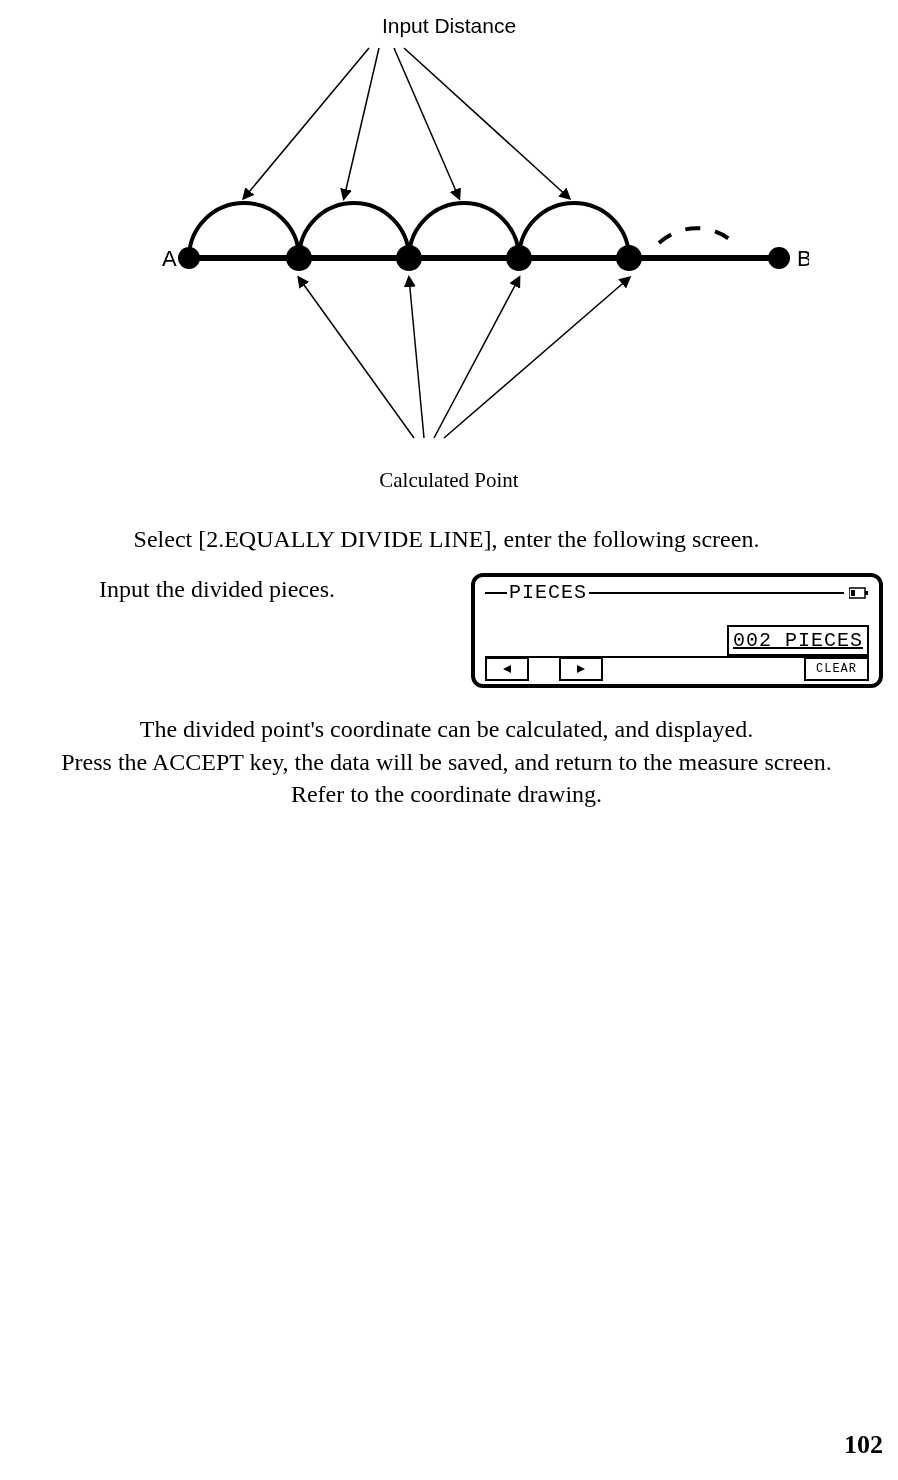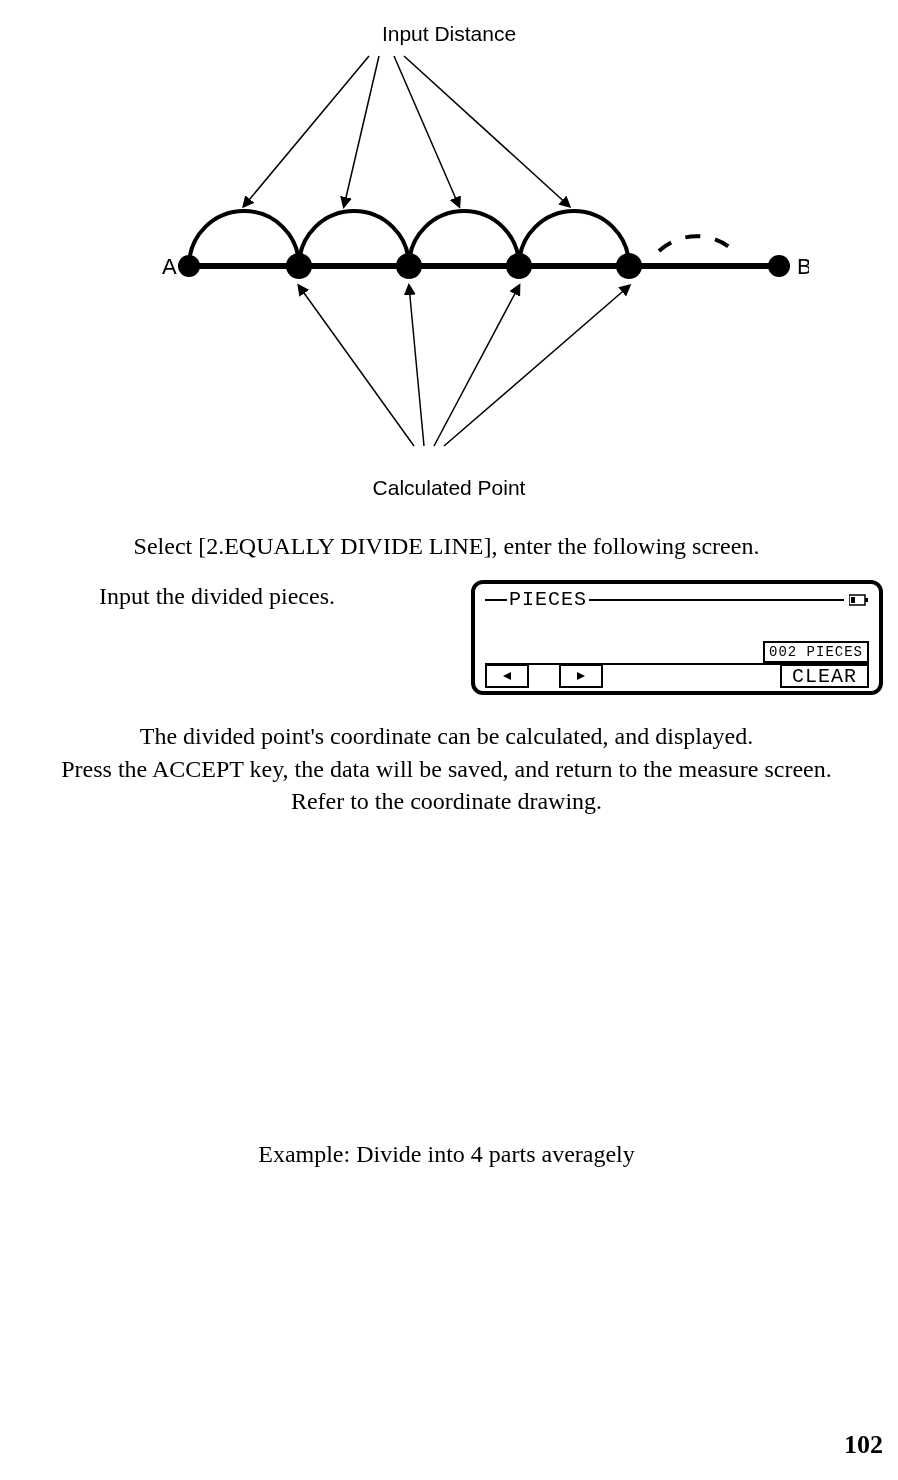--- a/index.html
+++ b/index.html
@@ -7,29 +7,29 @@
       padding: 0;
       background: white;
       font-family: "Times New Roman", serif;
       width: 898px;
       height: 1480px;
       position: relative;
     }
     .diagram-container {
       width: 100%;
       text-align: center;
-      padding-top: 22px;
+      padding-top: 14px;
     }
     .diagram-label-top {
       font-family: Arial, sans-serif;
       font-size: 21px;
       margin-bottom: 5px;
     }
     .diagram-label-bottom {
-      font-family: Liberation Sans, sans-serif;
+      font-family: Liberation Serif, serif;
       font-size: 21px;
       margin-top: 5px;
       margin-bottom: 30px;
     }
     .main-text {
       font-size: 24px;
       margin: 0 10px 0 5px;
       line-height: 1.35;
       text-align: center;
     }
@@ -83,37 +83,38 @@
     }
     .battery-icon {
       margin-left: 5px;
     }
     .pieces-value {
       position: absolute;
       right: 10px;
       bottom: 28px;
       border: 2px solid black;
       padding: 0 4px;
-      font-size: 14px;
+      font-size: 20px;
       letter-spacing: 1px;
+      text-decoration: underline;
     }
     .pieces-footer {
       position: absolute;
       bottom: 2px;
       left: 10px;
       right: 10px;
       border-top: 2px solid black;
       display: flex;
       align-items: center;
       height: 24px;
     }
     .footer-cell {
       border: 2px solid black;
       padding: 0px 10px;
-      font-size: 20px;
+      font-size: 12px;
       margin-top: -2px;
       display: flex;
       align-items: center;
       height: 20px;
     }
     .arrow-cell {
       width: 20px;
       justify-content: center;
     }
     .footer-spacer {
@@ -211,16 +212,15 @@
       </div>
     </div>
   </div>
 
   <div style="height:25px"></div>
 
   <div>The divided point's coordinate can be calculated, and displayed.</div>
   <div>Press the ACCEPT key, the data will be saved, and return to the measure screen.</div>
   <div>Refer to the coordinate drawing.</div>
 
-  <div class="example-text">Example: Divide into 4 parts averagely</div>
 </div>
 
 <div class="page-number">102</div>
 
 </body></html>

